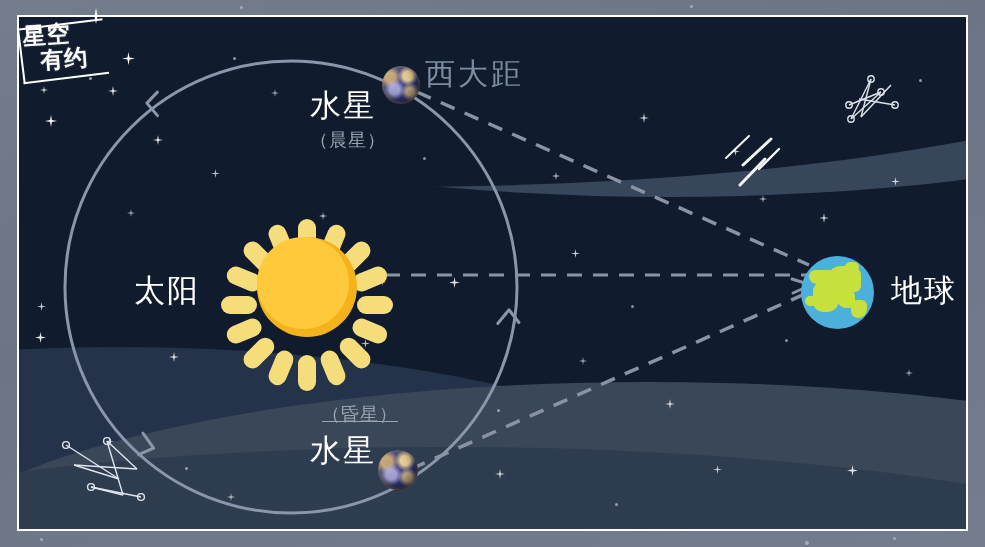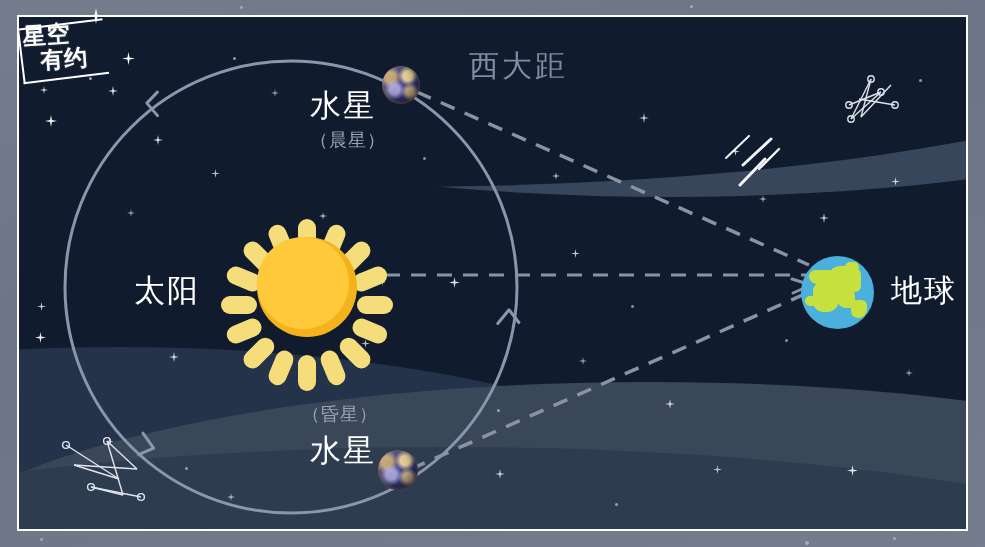--- a/index.html
+++ b/index.html
@@ -312,26 +312,26 @@
         <div class="ray" style="transform: rotate(270deg)  translateY(-68px);"></div>
         <div class="ray" style="transform: rotate(292.5deg) translateY(-68px);"></div>
         <div class="ray" style="transform: rotate(315deg)  translateY(-68px);"></div>
         <div class="ray" style="transform: rotate(337.5deg) translateY(-68px);"></div>
         <div class="core"></div>
         <div class="core-hi"></div>
       </div>
       <div class="label label-main" style="left:115px; top:258px;">太阳</div>
 
       <div class="mercury" style="left:363px; top:49px; width:38px; height:38px;"></div>
-      <div class="label label-elong" style="left:406px; top:34px;margin-left:44px;">西大距</div>
+      <div class="label label-elong" style="left:406px; top:42px;">西大距</div>
       <div class="label label-main" style="left:291px; top:73px;">水星</div>
       <div class="label label-sub" style="left:291px; top:114px;">（晨星）</div>
 
       <div class="mercury" style="left:359px; top:433px; width:40px; height:40px;"></div>
-      <div class="label label-sub" style="left:283px; top:388px;">（昏星）</div>
+      <div class="label label-sub" style="left:303px; top:388px;text-decoration:underline;">（昏星）</div>
       <div class="label label-main" style="left:291px; top:418px;">水星</div>
 
       <div id="earth">
         <div class="land" style="left:8px;  top:14px; width:30px; height:14px; border-radius:7px 12px 4px 9px;"></div>
         <div class="land" style="left:26px; top:10px; width:34px; height:26px; border-radius:14px 9px 6px 12px;"></div>
         <div class="land" style="left:12px; top:26px; width:26px; height:30px; border-radius:9px 5px 12px 10px;"></div>
         <div class="land" style="left:36px; top:30px; width:18px; height:22px; border-radius:8px 10px 6px 9px;"></div>
         <div class="land" style="left:50px; top:44px; width:16px; height:18px; border-radius:7px 6px 10px 8px;"></div>
         <div class="land" style="left:4px;  top:40px; width:12px; height:10px; border-radius:5px;"></div>
         <div class="land" style="left:44px; top:6px;  width:14px; height:10px; border-radius:6px;"></div>

